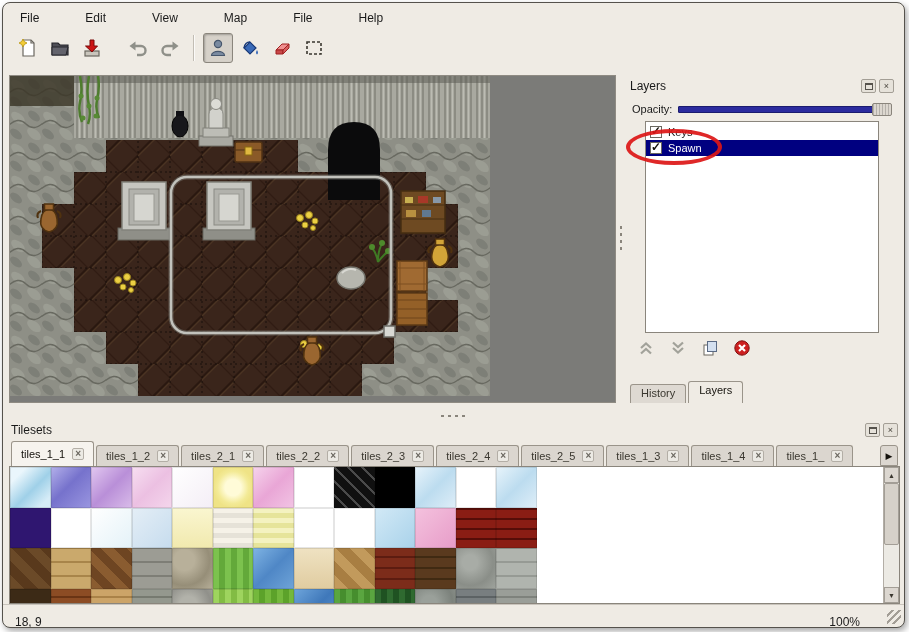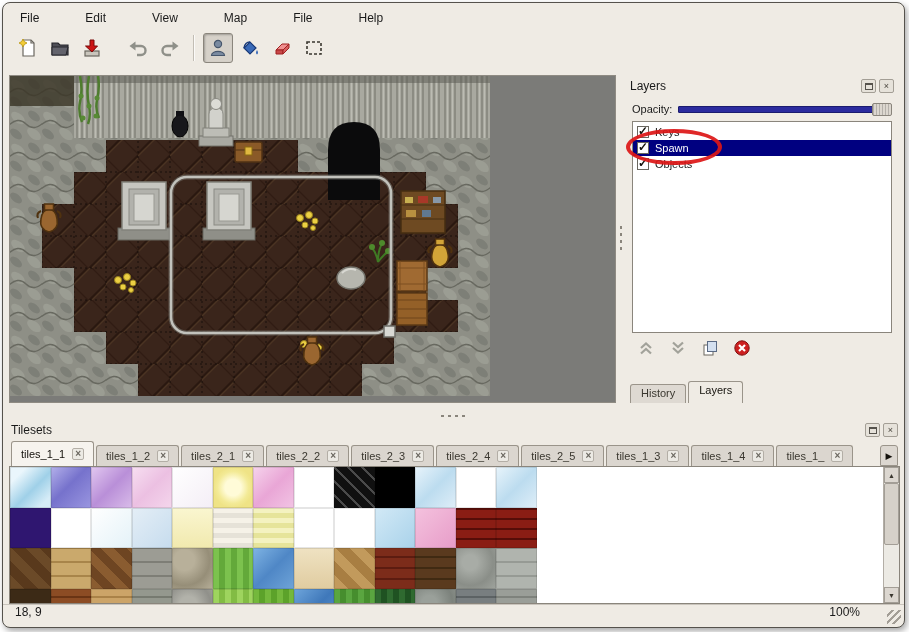--- a/index.html
+++ b/index.html
@@ -29,21 +29,21 @@
   .dock-header { height:22px; display:flex; align-items:center; padding:0 4px; }
   .dock-title { flex:1; font-size:12px; }
   .dock-btn { width:15px; height:14px; margin-left:3px; border:1px solid #a39e95; background:#e6e2da; border-radius:2px; display:flex; align-items:center; justify-content:center; font-size:9px; color:#4a463e; line-height:1; }
   .restore-glyph { width:8px; height:7px; border:1px solid #55524c; border-top:2px solid #55524c; }
   .opacity-row { height:24px; display:flex; align-items:center; padding:0 6px; gap:6px; }
   .opacity-label { font-size:11px; }
   .slider { flex:1; height:15px; position:relative; }
   .slider-track { position:absolute; left:0; right:16px; top:4px; height:7px; background:#2b2b9e; border:1px solid #1b1b6e; border-radius:1px; }
   .slider-handle { position:absolute; right:0; top:1px; width:20px; height:13px; background:#dcd7cf; border:1px solid #8a857c; border-radius:2px;
       background-image:repeating-linear-gradient(90deg, rgba(0,0,0,.18) 0 1px, transparent 1px 3px); }
-  .layer-list { flex:1; margin:0 6px; background:#ffffff; border:1px solid #8a857c; overflow:hidden; padding-top:2px; }
+  .layer-list { flex:1; margin:0 19px; background:#ffffff; border:1px solid #8a857c; overflow:hidden; padding-top:2px; }
   .layer-row { height:16px; display:flex; align-items:center; gap:6px; padding-left:4px; font-size:11px; }
   .layer-row.selected { background:#000080; color:#ffffff; }
   .checkbox { width:12px; height:12px; background:#ffffff; border:1px solid #6a675f; position:relative; flex:none; }
   .checkbox.checked::after { content:"\2713"; position:absolute; left:0px; top:-3px; font-size:12px; font-weight:bold; color:#14110c; }
   .annotation-ellipse { position:absolute; left:0px; top:54px; width:96px; height:36px; border:4px solid #dc1616; border-radius:50%; z-index:6; pointer-events:none; opacity:.92; }
   .layer-tools { height:30px; display:flex; align-items:center; padding-left:8px; gap:8px; }
   .lt-btn { width:24px; height:22px; display:flex; align-items:center; justify-content:center; border:1px solid transparent; border-radius:3px; }
   .dock-tabs { height:24px; display:flex; align-items:flex-end; padding-left:4px;margin-top:16px; }
   .dock-tab { padding:2px 10px 3px 10px; font-size:11px; border:1px solid #9a948a; border-bottom:none; background:#ded9d2; height:19px; margin-right:2px; border-radius:3px 3px 0 0; color:#3a372f; }
   .dock-tab.active { background:#efebe4; height:22px; position:relative; top:0; color:#14110c; }
@@ -60,21 +60,21 @@
   .tab-close { font-size:10px; font-weight:bold; color:#6a675f; border:1px solid #b3aea6; background:#eceae4; width:12px; height:12px; line-height:10px; text-align:center; border-radius:2px; }
   .ts-scroll-btn { position:absolute; right:2px; bottom:0; width:18px; height:21px; border:1px solid #9a948a; background:#dcd7d0; border-radius:3px 3px 0 0; font-size:9px; display:flex; align-items:center; justify-content:center; color:#14110c; }
   .ts-content { flex:1; background:#ffffff; border:1px solid #8a857c; position:relative; overflow:hidden; }
   .tile-grid { position:absolute; left:0; top:0; width:527px; display:grid; grid-template-columns:repeat(13, 40.5px); grid-auto-rows:40.5px; }
   .tile { box-shadow:inset 0 0 0 1px rgba(0,0,0,.10); }
   .scrollbar-v { position:absolute; right:0; top:0; bottom:0; width:16px; background:#eceae4; border-left:1px solid #b3aea6; }
   .sb-btn { position:absolute; left:0; width:15px; height:16px; background:#dcd7d0; border:1px solid #a39e96; font-size:7px; display:flex; align-items:center; justify-content:center; color:#3a372f; }
   .sb-up { top:0; } .sb-down { bottom:0; }
   .sb-thumb { position:absolute; left:0; top:16px; width:15px; height:62px; background:#d6d1c9; border:1px solid #a39e96; border-radius:2px; }
   
-  .statusbar { position:absolute; left:0; top:601px; width:100%; height:25px; border-top:1px solid #c9c4bc; display:flex; align-items:flex-start; font-size:12px; }
+  .statusbar { position:absolute; left:0; top:601px; width:100%; height:25px; border-top:1px solid #c9c4bc; display:flex; align-items:flex-end; font-size:12px; }
   .status-coords { margin-left:12px; }
   .status-spacer { flex:1; }
   .status-zoom { margin-right:44px; }
   .resize-grip { position:absolute; right:3px; bottom:3px; width:14px; height:14px;
      background-image:repeating-linear-gradient(135deg, transparent 0 3px, #a39e96 3px 5px); border-bottom-right-radius:6px; }
   .icon-svg { display:block; }
 </style>
 </head>
 <body>
 
@@ -336,24 +336,20 @@
       </div>
 
       <div class="layer-list">
         <div class="layer-row">
           <span class="checkbox checked"></span>
           <span>Keys</span>
         </div>
         <div class="layer-row selected">
           <span class="checkbox checked"></span>
           <span>Spawn</span>
-        </div>
-        <div class="layer-row">
-          <span class="checkbox checked"></span>
-          <span>Objects</span>
         </div>
       </div>
 
       <div class="annotation-ellipse"></div>
 
       <div class="layer-tools">
         <span class="lt-btn">
           <svg class="icon-svg" width="18" height="18" viewBox="0 0 18 18">
             <path d="M4 9 l5-4.5 5 4.5 M4 14.5 l5-4.5 5 4.5" fill="none" stroke="#a2a29a" stroke-width="2.2"></path>
           </svg>

